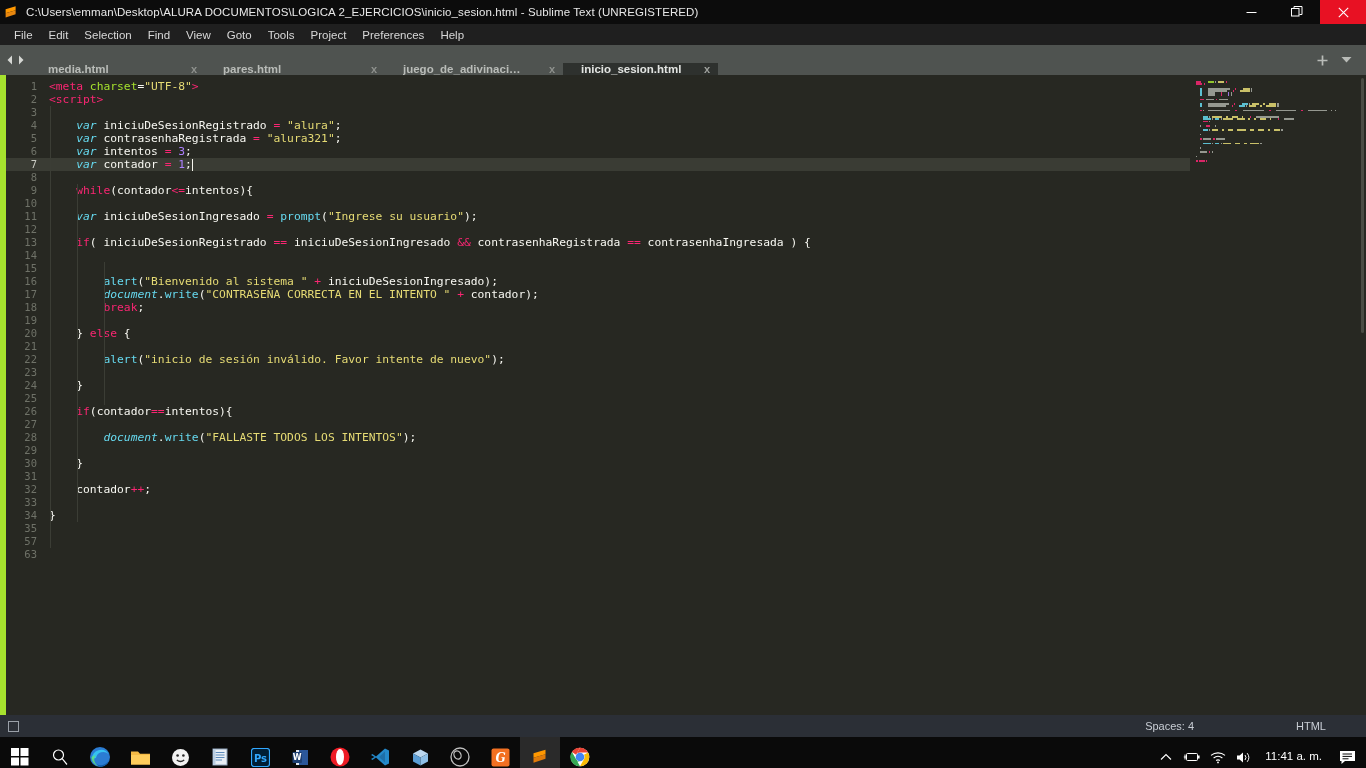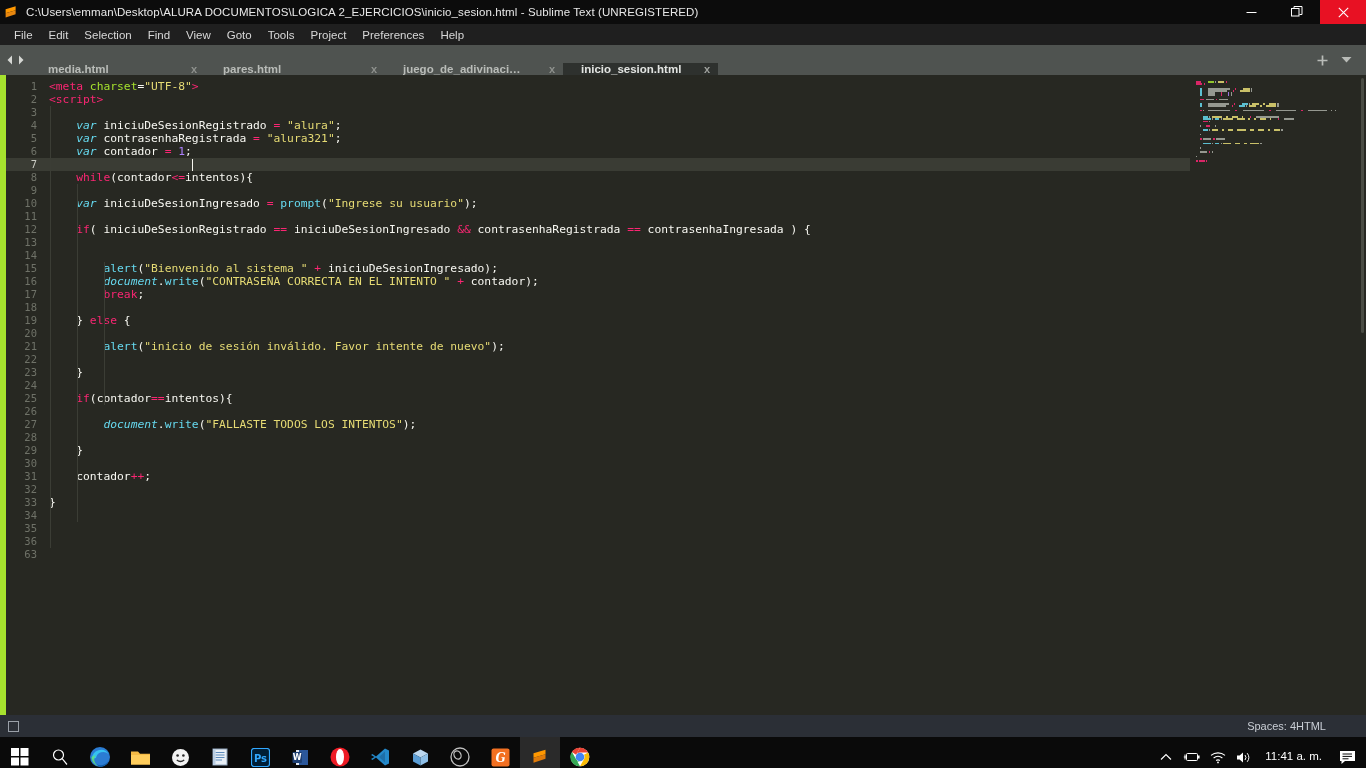--- a/index.html
+++ b/index.html
@@ -147,21 +147,21 @@
   #status-icon{
     width:11px; height:11px; border:1.4px solid #9aa0a8; margin-right:9px;
     flex:none;
   }
   #status-text{ color:#c9ced5; font-size:11px; white-space:nowrap; }
   #status-right{
     position:absolute; right:0; top:0; height:22px; display:flex;
     align-items:center;
   }
   .status-r-item{ color:#c9ced5; font-size:11px; }
-  #st-spaces{ }
+  #st-spaces{ margin-right:102px; }
   #st-syntax{ margin-right:40px; }
 
   
   #taskbar{
     height:40px; background:#0a0a0a; display:flex; align-items:center;
     position:relative;
   }
   #tb-left{ display:flex; align-items:center; }
   .tb-btn{
     width:40px; height:40px; display:flex; align-items:center; justify-content:center;
@@ -305,32 +305,33 @@
       <div class="gut-line">26</div>
       <div class="gut-line">27</div>
       <div class="gut-line">28</div>
       <div class="gut-line">29</div>
       <div class="gut-line">30</div>
       <div class="gut-line">31</div>
       <div class="gut-line">32</div>
       <div class="gut-line">33</div>
       <div class="gut-line">34</div>
       <div class="gut-line">35</div>
-      <div class="gut-line">36</div>
+      <div class="gut-line">57</div>
       <div class="gut-line">63</div>
     </div>
   <div id="code">
       <div id="cur-row-hl" style="top: 83px;"></div>
 
     <div id="caret" style="left: 145.8px; top: 83.5px;"></div>
   <div class="code-line"><span class="t-tag">&lt;meta</span><span class="t-plain"> </span><span class="t-attr">charset</span><span class="t-plain">=</span><span class="t-str">"UTF-8"</span><span class="t-tag">&gt;</span></div>
       <div class="code-line"><span class="t-tag">&lt;script</span><span class="t-tag">&gt;</span></div>
       <div class="code-line">&nbsp;</div>
       <div class="code-line">    <span class="t-var">var</span><span class="t-plain"> iniciuDeSesionRegistrado </span><span class="t-op">=</span><span class="t-plain"> </span><span class="t-str">"alura"</span><span class="t-plain">;</span></div>
       <div class="code-line">    <span class="t-var">var</span><span class="t-plain"> contrasenhaRegistrada </span><span class="t-op">=</span><span class="t-plain"> </span><span class="t-str">"alura321"</span><span class="t-plain">;</span></div>
+      <div class="code-line">    <span class="t-var">var</span><span class="t-plain"> intentos </span><span class="t-op">=</span><span class="t-plain"> </span><span class="t-num">3</span><span class="t-plain">;</span></div>
       <div class="code-line">    <span class="t-var">var</span><span class="t-plain"> contador </span><span class="t-op">=</span><span class="t-plain"> </span><span class="t-num">1</span><span class="t-plain">;</span></div>
       <div class="code-line">&nbsp;</div>
       <div class="code-line">    <span class="t-kw">while</span><span class="t-plain">(contador</span><span class="t-op">&lt;=</span><span class="t-plain">intentos){</span></div>
       <div class="code-line">&nbsp;</div>
       <div class="code-line">    <span class="t-var">var</span><span class="t-plain"> iniciuDeSesionIngresado </span><span class="t-op">=</span><span class="t-plain"> </span><span class="t-fn">prompt</span><span class="t-plain">(</span><span class="t-str">"Ingrese su usuario"</span><span class="t-plain">);</span></div>
       <div class="code-line">&nbsp;</div>
       <div class="code-line">    <span class="t-kw">if</span><span class="t-plain">( iniciuDeSesionRegistrado </span><span class="t-op">==</span><span class="t-plain"> iniciuDeSesionIngresado </span><span class="t-op">&amp;&amp;</span><span class="t-plain"> contrasenhaRegistrada </span><span class="t-op">==</span><span class="t-plain"> contrasenhaIngresada ) {</span></div>
       <div class="code-line">&nbsp;</div>
       <div class="code-line">&nbsp;</div>
       <div class="code-line">        <span class="t-fn">alert</span><span class="t-plain">(</span><span class="t-str">"Bienvenido al sistema "</span><span class="t-plain"> </span><span class="t-op">+</span><span class="t-plain"> iniciuDeSesionIngresado);</span></div>

